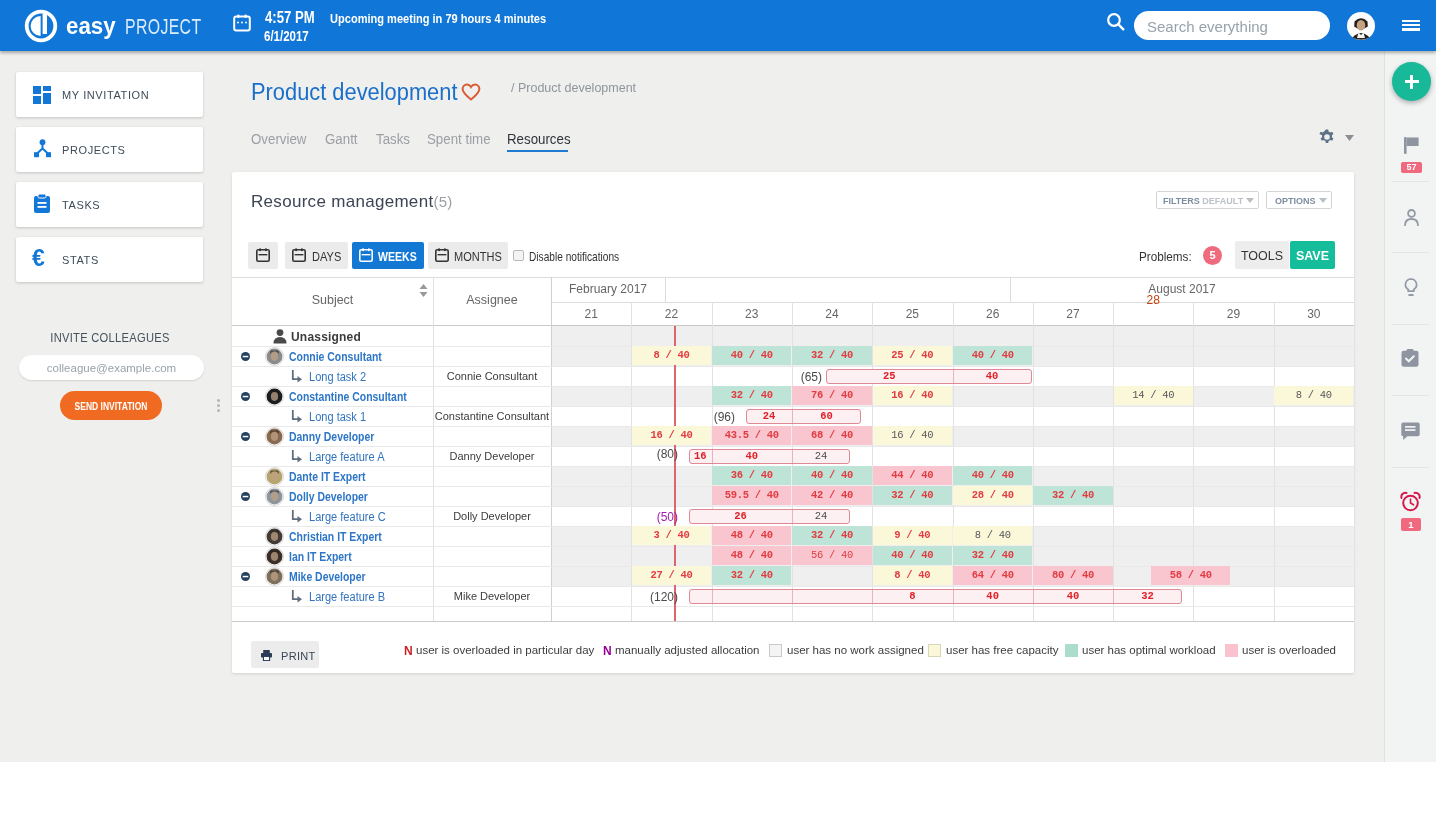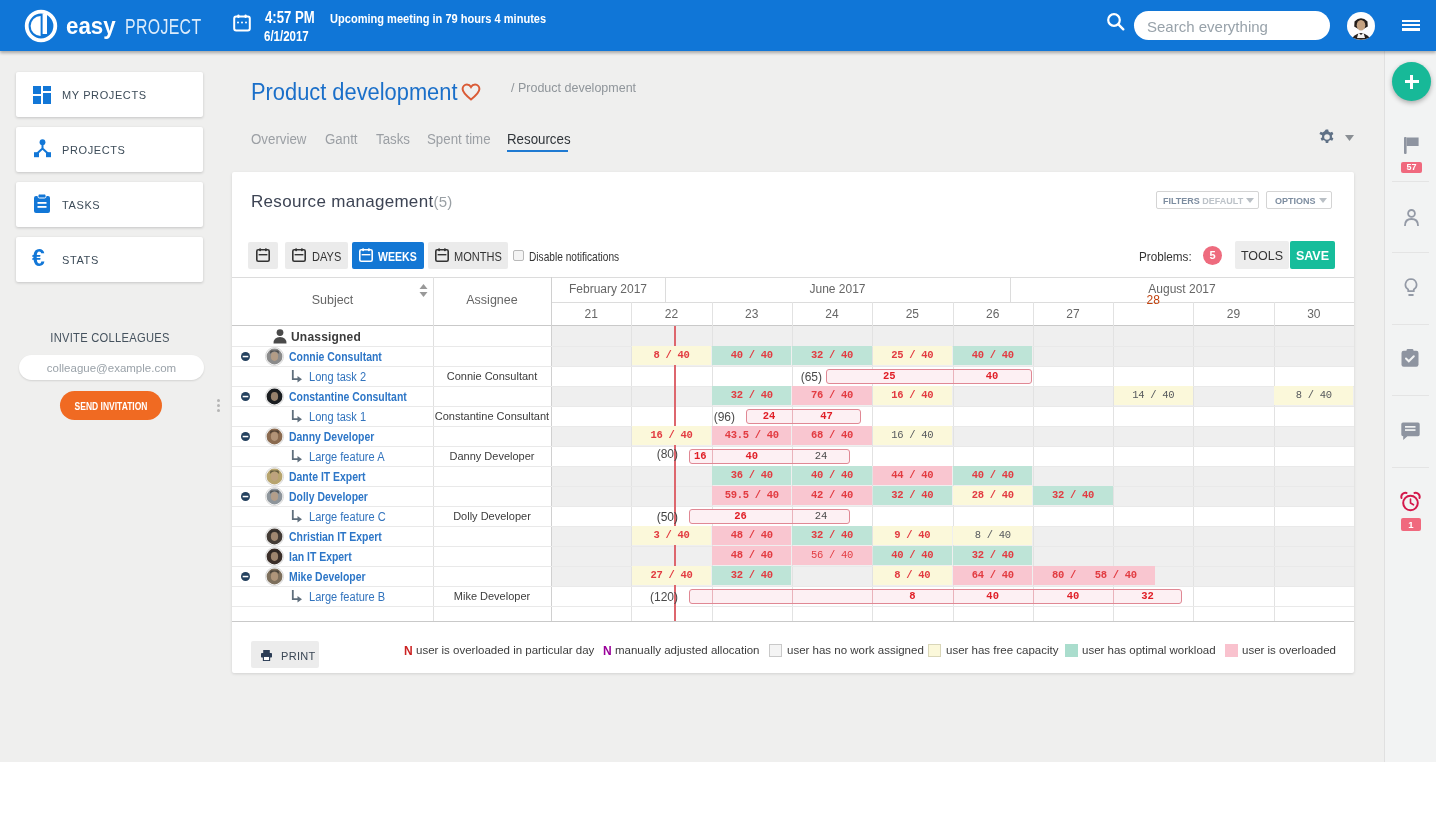--- a/index.html
+++ b/index.html
@@ -81,21 +81,21 @@
 <path d="M6.5 2 a4 4 0 0 0 -5 5" fill="none" stroke="#d4194b" stroke-width="2" stroke-linecap="round"></path>
 <path d="M14.5 2 a4 4 0 0 1 5 5" fill="none" stroke="#d4194b" stroke-width="2" stroke-linecap="round"></path>
 </svg>
 <div class="abs" style="left:1401px;top:518px;width:20px;height:13px;background:#f0697e;border-radius:2px;color:#fff;font-size:9.5px;font-weight:bold;text-align:center;line-height:13px;z-index:11;">1</div>
 <div class="abs" style="left:1391px;top:777px;width:39px;height:39px;background:#1373bd;border-radius:50%;z-index:11;box-shadow:0 2px 5px rgba(0,0,0,.25);"></div>
 <svg class="abs" style="left:1401px;top:786px;z-index:12;" width="20" height="22" viewBox="0 0 20 22">
 <path d="M3 0.5 h14 a2.5 2.5 0 0 1 2.5 2.5 v13 a2.5 2.5 0 0 1 -2.5 2.5 q-8 -1 -16.5 2.5 l2 -4.5 a2.5 2.5 0 0 1 -2 -2.5 v-11 A2.5 2.5 0 0 1 3 0.5 z" fill="#fff"></path>
 <path d="M5.5 11.5 q4.5 3.4 9 0" fill="none" stroke="#3f4c57" stroke-width="1.6" stroke-linecap="round"></path>
 </svg>
 <div class="abs" style="left:16px;top:72px;width:187px;height:45px;background:#fff;border-radius:2px;box-shadow:0 1px 3px rgba(0,0,0,.18);z-index:5;"></div>
-<div class="abs" style="left:62px;top:88.5px;color:#3d4c59;font-size:11px;z-index:6;letter-spacing:.6px;">MY PROJECTS</div>
+<div class="abs" style="left:62px;top:88.5px;color:#3d4c59;font-size:11px;z-index:6;letter-spacing:.6px;">MY INVITATION</div>
 <div class="abs" style="left:16px;top:127px;width:187px;height:45px;background:#fff;border-radius:2px;box-shadow:0 1px 3px rgba(0,0,0,.18);z-index:5;"></div>
 <div class="abs" style="left:62px;top:143.5px;color:#3d4c59;font-size:11px;z-index:6;letter-spacing:.6px;">PROJECTS</div>
 <div class="abs" style="left:16px;top:182px;width:187px;height:45px;background:#fff;border-radius:2px;box-shadow:0 1px 3px rgba(0,0,0,.18);z-index:5;"></div>
 <div class="abs" style="left:62px;top:198.5px;color:#3d4c59;font-size:11px;z-index:6;letter-spacing:.6px;">TASKS</div>
 <div class="abs" style="left:16px;top:237px;width:187px;height:45px;background:#fff;border-radius:2px;box-shadow:0 1px 3px rgba(0,0,0,.18);z-index:5;"></div>
 <div class="abs" style="left:62px;top:253.5px;color:#3d4c59;font-size:11px;z-index:6;letter-spacing:.6px;">STATS</div>
 <svg class="abs" style="left:33px;top:86px;z-index:6;" width="18" height="18" viewBox="0 0 18 18">
 <rect x="0" y="0" width="8" height="8" fill="#1277d7"></rect>
       <rect x="10" y="0" width="8" height="5" fill="#1277d7"></rect>
 <rect x="0" y="10" width="8" height="8" fill="#1277d7"></rect>
@@ -209,21 +209,20 @@
 <div class="abs" style="left:1113.1px;top:301.5px;width:1px;height:319.0px;background:#e2e2e2;z-index:3;"></div>
 <div class="abs" style="left:1193.4px;top:301.5px;width:1px;height:319.0px;background:#e2e2e2;z-index:3;"></div>
 <div class="abs" style="left:1273.7px;top:301.5px;width:1px;height:319.0px;background:#e2e2e2;z-index:3;"></div>
 <div class="abs" style="left:232px;top:293px;width:201px;color:#666;font-size:12.5px;text-align:center;z-index:4;">Subject</div>
 <svg class="abs" style="left:419px;top:284px;z-index:4;" width="9" height="13" viewBox="0 0 9 13">
       <path d="M4.5 0 L8.5 5 h-8 z" fill="#999"></path>
       <path d="M4.5 13 L0.5 8 h8 z" fill="#999"></path>
     </svg>
 <div class="abs" style="left:433px;top:293px;width:118px;color:#666;font-size:12.5px;text-align:center;z-index:4;">Assignee</div>
 <div class="abs" style="left:551px;top:282px;width:114px;color:#666;font-size:12px;text-align:center;z-index:4;">February 2017</div>
-<div class="abs" style="left:665px;top:282px;width:345px;color:#666;font-size:12px;text-align:center;z-index:4;">June 2017</div>
 <div class="abs" style="left:1010px;top:282px;width:344px;color:#666;font-size:12px;text-align:center;z-index:4;">August 2017</div>
 <div class="abs" style="left:551.0px;top:307px;width:80.3px;color:#666;font-size:12px;text-align:center;z-index:4;">21</div>
 <div class="abs" style="left:631.3px;top:307px;width:80.3px;color:#666;font-size:12px;text-align:center;z-index:4;">22</div>
 <div class="abs" style="left:711.6px;top:307px;width:80.3px;color:#666;font-size:12px;text-align:center;z-index:4;">23</div>
 <div class="abs" style="left:791.9px;top:307px;width:80.3px;color:#666;font-size:12px;text-align:center;z-index:4;">24</div>
 <div class="abs" style="left:872.2px;top:307px;width:80.3px;color:#666;font-size:12px;text-align:center;z-index:4;">25</div>
 <div class="abs" style="left:952.5px;top:307px;width:80.3px;color:#666;font-size:12px;text-align:center;z-index:4;">26</div>
 <div class="abs" style="left:1032.8px;top:307px;width:80.3px;color:#666;font-size:12px;text-align:center;z-index:4;">27</div>
 <div class="abs" style="left:1113.1px;top:293px;width:80.3px;color:#c2410c;font-size:12px;text-align:center;z-index:4;">28</div>
 <div class="abs" style="left:1193.4px;top:307px;width:80.3px;color:#666;font-size:12px;text-align:center;z-index:4;">29</div>
@@ -297,21 +296,21 @@
 <svg class="abs" style="left:291px;top:410px;z-index:4;" width="11" height="13" viewBox="0 0 11 13">
 <path d="M1.8 0 v9.2 h5.4" fill="none" stroke="#5f6e7c" stroke-width="1.8"></path>
 <path d="M6.5 6 l4.5 3.2 -4.5 3.2 z" fill="#5f6e7c"></path>
     </svg>
 <div class="abs" style="left:309px;top:410px;color:#3173bd;font-size:12px;z-index:4;transform:scaleX(.92);transform-origin:0 0;white-space:nowrap;">Long task 1</div>
 <div class="abs" style="left:433px;top:410px;width:118px;color:#3c3c3c;font-size:11px;text-align:center;z-index:4;white-space:nowrap;">Constantine Consultant</div>
 <div class="abs" style="left:680.0px;top:409.5px;width:55px;color:#4a4a4a;font-size:12px;text-align:right;z-index:4;">(96)</div>
 <div class="abs" style="left:746.0px;top:408.5px;width:115.0px;height:15px;background:#fdf0f3;border:1px solid #e08894;border-radius:3px;z-index:4;"></div>
 <div class="abs" style="left:791.9px;top:409.5px;width:1px;height:13px;background:#eab3bb;z-index:5;"></div>
 <div class="abs" style="left:746.0px;top:408.5px;width:45.9px;height:15px;color:#e01e26;font-weight:bold;font-size:10.5px;font-family:'Liberation Mono',monospace;text-align:center;line-height:15px;z-index:5;">24</div>
-<div class="abs" style="left:791.9px;top:408.5px;width:69.1px;height:15px;color:#e01e26;font-weight:bold;font-size:10.5px;font-family:'Liberation Mono',monospace;text-align:center;line-height:15px;z-index:5;">47</div>
+<div class="abs" style="left:791.9px;top:408.5px;width:69.1px;height:15px;color:#e01e26;font-weight:bold;font-size:10.5px;font-family:'Liberation Mono',monospace;text-align:center;line-height:15px;z-index:5;">60</div>
 <div class="abs" style="left:232px;top:445.5px;width:1122px;height:1px;background:#e9e9e9;z-index:3;"></div>
 <svg class="abs" style="left:241px;top:432px;z-index:4;" width="9" height="9" viewBox="0 0 9 9">
 <circle cx="4.5" cy="4.5" r="4.5" fill="#24415e"></circle>
       <rect x="1.7" y="3.8" width="5.6" height="1.5" fill="#fff"></rect>
     </svg>
 <svg class="abs" style="left:265px;top:426.5px;z-index:4;" width="19" height="19" viewBox="0 0 19 19">
 <circle cx="9.5" cy="9.5" r="9" fill="#fff" stroke="#d8d8d8" stroke-width="1"></circle>
 <clipPath id="c265426.5">
         <circle cx="9.5" cy="9.5" r="7.9"></circle>
       </clipPath>
@@ -382,21 +381,21 @@
 <div class="abs" style="left:872.7px;top:486px;width:79.3px;height:18.5px;background:#bee4d7;z-index:4;color:#e23b41;font-weight:bold;font-size:10.5px;font-family:'Liberation Mono',monospace;text-align:center;line-height:18.5px;letter-spacing:-.3px;">32&nbsp;/&nbsp;40</div>
 <div class="abs" style="left:953.0px;top:486px;width:79.3px;height:18.5px;background:#fbf8da;z-index:4;color:#e23b41;font-weight:bold;font-size:10.5px;font-family:'Liberation Mono',monospace;text-align:center;line-height:18.5px;letter-spacing:-.3px;">28&nbsp;/&nbsp;40</div>
 <div class="abs" style="left:1033.3px;top:486px;width:79.3px;height:18.5px;background:#bee4d7;z-index:4;color:#e23b41;font-weight:bold;font-size:10.5px;font-family:'Liberation Mono',monospace;text-align:center;line-height:18.5px;letter-spacing:-.3px;">32&nbsp;/&nbsp;40</div>
 <div class="abs" style="left:232px;top:525.5px;width:1122px;height:1px;background:#e9e9e9;z-index:3;"></div>
 <svg class="abs" style="left:291px;top:510px;z-index:4;" width="11" height="13" viewBox="0 0 11 13">
 <path d="M1.8 0 v9.2 h5.4" fill="none" stroke="#5f6e7c" stroke-width="1.8"></path>
 <path d="M6.5 6 l4.5 3.2 -4.5 3.2 z" fill="#5f6e7c"></path>
     </svg>
 <div class="abs" style="left:309px;top:510px;color:#3173bd;font-size:12px;z-index:4;transform:scaleX(.92);transform-origin:0 0;white-space:nowrap;">Large feature C</div>
 <div class="abs" style="left:433px;top:510px;width:118px;color:#3c3c3c;font-size:11px;text-align:center;z-index:4;white-space:nowrap;">Dolly Developer</div>
-<div class="abs" style="left:623.0px;top:509.5px;width:55px;color:#404040;font-size:12px;text-align:right;z-index:4;">(50)</div>
+<div class="abs" style="left:623.0px;top:509.5px;width:55px;color:#a21caf;font-size:12px;text-align:right;z-index:4;">(50)</div>
 <div class="abs" style="left:689.0px;top:508.5px;width:161.0px;height:15px;background:#fdf0f3;border:1px solid #e08894;border-radius:3px;z-index:4;"></div>
 <div class="abs" style="left:791.9px;top:509.5px;width:1px;height:13px;background:#eab3bb;z-index:5;"></div>
 <div class="abs" style="left:689.0px;top:508.5px;width:102.9px;height:15px;color:#e01e26;font-weight:bold;font-size:10.5px;font-family:'Liberation Mono',monospace;text-align:center;line-height:15px;z-index:5;">26</div>
 <div class="abs" style="left:791.9px;top:508.5px;width:58.1px;height:15px;color:#4a4a4a;font-weight:normal;font-size:10.5px;font-family:'Liberation Mono',monospace;text-align:center;line-height:15px;z-index:5;">24</div>
 <div class="abs" style="left:232px;top:545.5px;width:1122px;height:1px;background:#e9e9e9;z-index:3;"></div>
 <svg class="abs" style="left:265px;top:526.5px;z-index:4;" width="19" height="19" viewBox="0 0 19 19">
 <circle cx="9.5" cy="9.5" r="9" fill="#fff" stroke="#d8d8d8" stroke-width="1"></circle>
 <clipPath id="c265526.5">
         <circle cx="9.5" cy="9.5" r="7.9"></circle>
       </clipPath>
@@ -447,21 +446,21 @@
 <path d="M4.8 7 q4.7 -5.5 9.4 0 l-0.7 -3.5 h-8 z" fill="#1c1c1c" opacity="0.55"></path>
 </g>
     </svg>
 <div class="abs" style="left:289px;top:570px;color:#2d76c7;font-size:12px;font-weight:bold;z-index:4;letter-spacing:0;transform:scaleX(.87);transform-origin:0 0;white-space:nowrap;">Mike Developer</div>
 <div class="abs" style="left:551.0px;top:566px;width:803.0px;height:19.5px;background:#efefef;z-index:2;"></div>
 <div class="abs" style="left:631.8px;top:566px;width:79.3px;height:18.5px;background:#fbf8da;z-index:4;color:#e23b41;font-weight:bold;font-size:10.5px;font-family:'Liberation Mono',monospace;text-align:center;line-height:18.5px;letter-spacing:-.3px;">27&nbsp;/&nbsp;40</div>
 <div class="abs" style="left:712.1px;top:566px;width:79.3px;height:18.5px;background:#bee4d7;z-index:4;color:#e23b41;font-weight:bold;font-size:10.5px;font-family:'Liberation Mono',monospace;text-align:center;line-height:18.5px;letter-spacing:-.3px;">32&nbsp;/&nbsp;40</div>
 <div class="abs" style="left:872.7px;top:566px;width:79.3px;height:18.5px;background:#fbf8da;z-index:4;color:#e23b41;font-weight:bold;font-size:10.5px;font-family:'Liberation Mono',monospace;text-align:center;line-height:18.5px;letter-spacing:-.3px;">8&nbsp;/&nbsp;40</div>
 <div class="abs" style="left:953.0px;top:566px;width:79.3px;height:18.5px;background:#f9c6d0;z-index:4;color:#e23b41;font-weight:bold;font-size:10.5px;font-family:'Liberation Mono',monospace;text-align:center;line-height:18.5px;letter-spacing:-.3px;">64&nbsp;/&nbsp;40</div>
 <div class="abs" style="left:1033.3px;top:566px;width:79.3px;height:18.5px;background:#f9c6d0;z-index:4;color:#e23b41;font-weight:bold;font-size:10.5px;font-family:'Liberation Mono',monospace;text-align:center;line-height:18.5px;letter-spacing:-.3px;">80&nbsp;/&nbsp;40</div>
-<div class="abs" style="left:1076px;top:566px;width:79.3px;height:18.5px;background:#f9c6d0;z-index:4;color:#e23b41;font-weight:bold;font-size:10.5px;font-family:'Liberation Mono',monospace;text-align:center;line-height:18.5px;letter-spacing:-.3px;">58&nbsp;/&nbsp;40</div>
+<div class="abs" style="left:1151px;top:566px;width:79.3px;height:18.5px;background:#f9c6d0;z-index:4;color:#e23b41;font-weight:bold;font-size:10.5px;font-family:'Liberation Mono',monospace;text-align:center;line-height:18.5px;letter-spacing:-.3px;">58&nbsp;/&nbsp;40</div>
 <div class="abs" style="left:232px;top:605.5px;width:1122px;height:1px;background:#e9e9e9;z-index:3;"></div>
 <svg class="abs" style="left:291px;top:590px;z-index:4;" width="11" height="13" viewBox="0 0 11 13">
 <path d="M1.8 0 v9.2 h5.4" fill="none" stroke="#5f6e7c" stroke-width="1.8"></path>
 <path d="M6.5 6 l4.5 3.2 -4.5 3.2 z" fill="#5f6e7c"></path>
     </svg>
 <div class="abs" style="left:309px;top:590px;color:#3173bd;font-size:12px;z-index:4;transform:scaleX(.92);transform-origin:0 0;white-space:nowrap;">Large feature B</div>
 <div class="abs" style="left:433px;top:590px;width:118px;color:#3c3c3c;font-size:11px;text-align:center;z-index:4;white-space:nowrap;">Mike Developer</div>
 <div class="abs" style="left:623.0px;top:589.5px;width:55px;color:#4a4a4a;font-size:12px;text-align:right;z-index:4;">(120)</div>
 <div class="abs" style="left:689.0px;top:588.5px;width:493.0px;height:15px;background:#fdf0f3;border:1px solid #e08894;border-radius:3px;z-index:4;"></div>
 <div class="abs" style="left:711.6px;top:589.5px;width:1px;height:13px;background:#eab3bb;z-index:5;"></div>

